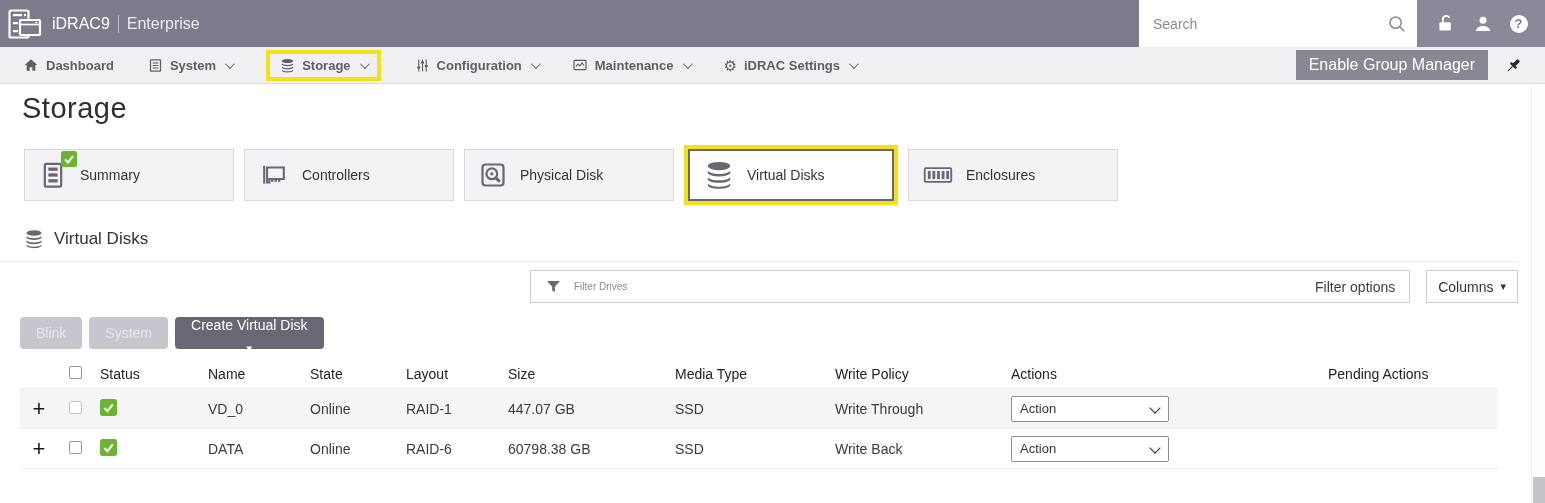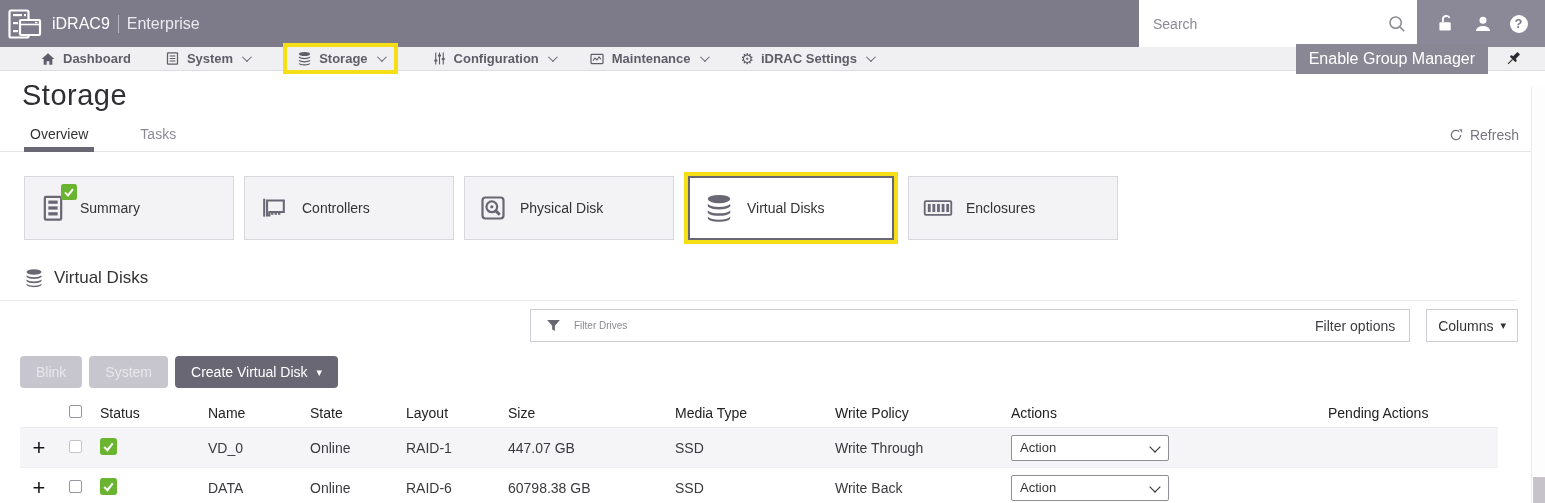--- a/index.html
+++ b/index.html
@@ -14,43 +14,43 @@
   .brand .edition { color:#eceaf0; }
   .topbar-spacer { flex:1; }
   .searchbox { width:278px; height:47px; background:#fff; display:flex; align-items:center; padding:0 10px 0 14px; }
   .searchbox input { flex:1; border:none; outline:none; font-size:14px; color:#444; font-family:inherit; }
   .searchbox input::placeholder { color:#8a8a92; }
   .topbar-icons { width:128px; height:47px; background:#8b8897; display:flex; align-items:center; justify-content:center; gap:17px; }
   .help-circle { width:18px; height:18px; border-radius:50%; background:#fff; color:#7d7a8a;
     font-size:13px; font-weight:bold; text-align:center; line-height:18px; display:inline-block; }
 
   
-  .navbar { height:24px; background:#f0eff1; border-bottom:1px solid #dddce0;
-    display:flex; align-items:center; padding-left:40px; gap:34px; font-size:13px; font-weight:bold; color:#5f5d68; }
+  .navbar { height:37px; background:#f0eff1; border-bottom:1px solid #dddce0;
+    display:flex; align-items:center; padding-left:23px; gap:34px; font-size:13px; font-weight:bold; color:#5f5d68; }
   .nav-item { display:flex; align-items:center; gap:7px; cursor:pointer; white-space:nowrap; }
   .caret-down { width:7px; height:7px; border-right:1.6px solid #6a6775; border-bottom:1.6px solid #6a6775;
     transform:rotate(45deg) translateY(-2px); display:inline-block; margin-left:2px; }
   .nav-highlight { border:4px solid #f7df17; padding:4px 10px; display:flex; align-items:center; }
   .navbar-right { margin-left:auto; display:flex; align-items:center; gap:16px; margin-right:22px; }
   .group-manager-btn { background:#8a8795; color:#fff; font-size:16px; font-weight:normal;
     border:none; padding:6px 13px; cursor:pointer; font-family:inherit; }
 
   
   .content { position:relative; }
   .page-title { font-size:29px; font-weight:300; color:#2f2f33; margin:8px 0 0 22px; letter-spacing:.5px; }
   .tabs-row { position:relative; margin-top:10px; border-bottom:1px solid #e4e3e6; height:30px;
     display:flex; align-items:flex-end; padding-left:24px; gap:40px; }
   .tab { font-size:14px; color:#8c8a93; padding:0 6px 9px 6px; cursor:pointer; }
   .tab.active { color:#333; border-bottom:5px solid #6a6775; margin-bottom:-1px; padding-bottom:5px; }
   .refresh-link { position:absolute; right:26px; bottom:8px; display:flex; align-items:center; gap:6px;
     color:#77757f; font-size:14px; cursor:pointer; }
 
   
   .cards-row { display:flex; align-items:center; margin:20px 0 0 24px; gap:10px; }
-  .card { width:210px; height:64px; background:#f3f2f4; border:1px solid #d9d7db;
+  .card { width:210px; height:52px; background:#f3f2f4; border:1px solid #d9d7db;
     display:flex; align-items:center; gap:13px; padding-left:14px; font-size:14px; color:#333; cursor:pointer; }
   .card .card-icon { color:#6a6775; display:flex; position:relative; }
   .card-badge { position:absolute; top:-9px; right:-10px; }
   .card-highlight { border:4px solid #f7df17; }
   .card.selected { background:#fff; border:2px solid #6a6775; width:206px; }
 
   
   .section-header { display:flex; align-items:center; gap:10px; margin:24px 0 0 24px;
     font-size:17px; color:#333; }
   .section-header .db { color:#6a6775; display:flex; }
@@ -62,21 +62,21 @@
   .filter-box input { flex:1; border:none; outline:none; font-size:10px; color:#444; font-family:inherit; }
   .filter-box input::placeholder { color:#8a8a92; }
   .filter-options { font-size:14px; color:#3d3d42; cursor:pointer; white-space:nowrap; }
   .columns-btn { height:33px; border:1px solid #cfcdd3; background:#fff; font-size:14px; color:#333;
     padding:8px 11px; display:flex; align-items:center; gap:7px; cursor:pointer; font-family:inherit; }
 
   
   .btn-row { display:flex; gap:7px; margin:14px 0 0 20px; }
   .btn { height:32px; border:none; font-size:14px; font-family:inherit; padding:0 16px; border-radius:4px; cursor:pointer; }
   .btn.disabled { background:#c7c5cd; color:#e8e7ec; cursor:default; }
-  .btn.primary { background:#6a6775; color:#fff; display:flex; align-items:center; gap:9px; }
+  .btn.primary { background:#6a6775; color:#fff; display:flex; align-items:center; gap:9px;flex-direction:column; }
 
   
   .vd-table { margin:10px 0 0 20px; width:1478px; font-size:14px; }
   .grid-row { display:grid; grid-template-columns:38px 34px 108px 102px 96px 102px 167px 160px 176px 317px 178px; align-items:center; }
   .grid-row > div { padding-left:8px; }
   .grid-row > .c-center { padding-left:0; text-align:center; }
   .thead { height:30px; color:#222; border-bottom:1px solid #ececef; }
   .trow { height:40px; color:#3a3a3e; }
   .trow.alt { background:#f5f4f6; }
   .trow { border-bottom:1px solid #f0f0f2; }
@@ -220,33 +220,20 @@
         </g>
       </svg>
     </span>
   </span>
 </div>
 
 <div class="content">
 
   <div class="page-title">Storage</div>
 
-  <div class="tabs-row">
-    <span class="tab active">Overview</span>
-    <span class="tab">Tasks</span>
-    <span class="refresh-link">
-      <span style="display:flex;">
-        <svg width="16" height="16" viewBox="0 0 24 24">
-          <path d="M19 12 a7 7 0 1 1 -2.2-5.1" fill="none" stroke="#77757f" stroke-width="1.9"></path>
-          <polygon points="16.2,3.2 21.2,3.2 21.2,8.2" fill="#77757f" transform="rotate(8 18.7 5.7)"></polygon>
-        </svg>
-      </span>
-      <span>Refresh</span>
-    </span>
-  </div>
 
   <div class="cards-row">
     <div class="card">
       <span class="card-icon">
         <svg width="28" height="30" viewBox="0 0 24 24">
           <rect x="5" y="2.5" width="14" height="19.5" rx="1" fill="none" stroke="currentColor" stroke-width="1.9"></rect>
           <rect x="8" y="5.6" width="8" height="2.8" fill="currentColor"></rect>
           <rect x="8" y="10.6" width="8" height="2.8" fill="currentColor"></rect>
           <rect x="8" y="15.6" width="8" height="2.8" fill="currentColor"></rect>
         </svg>

